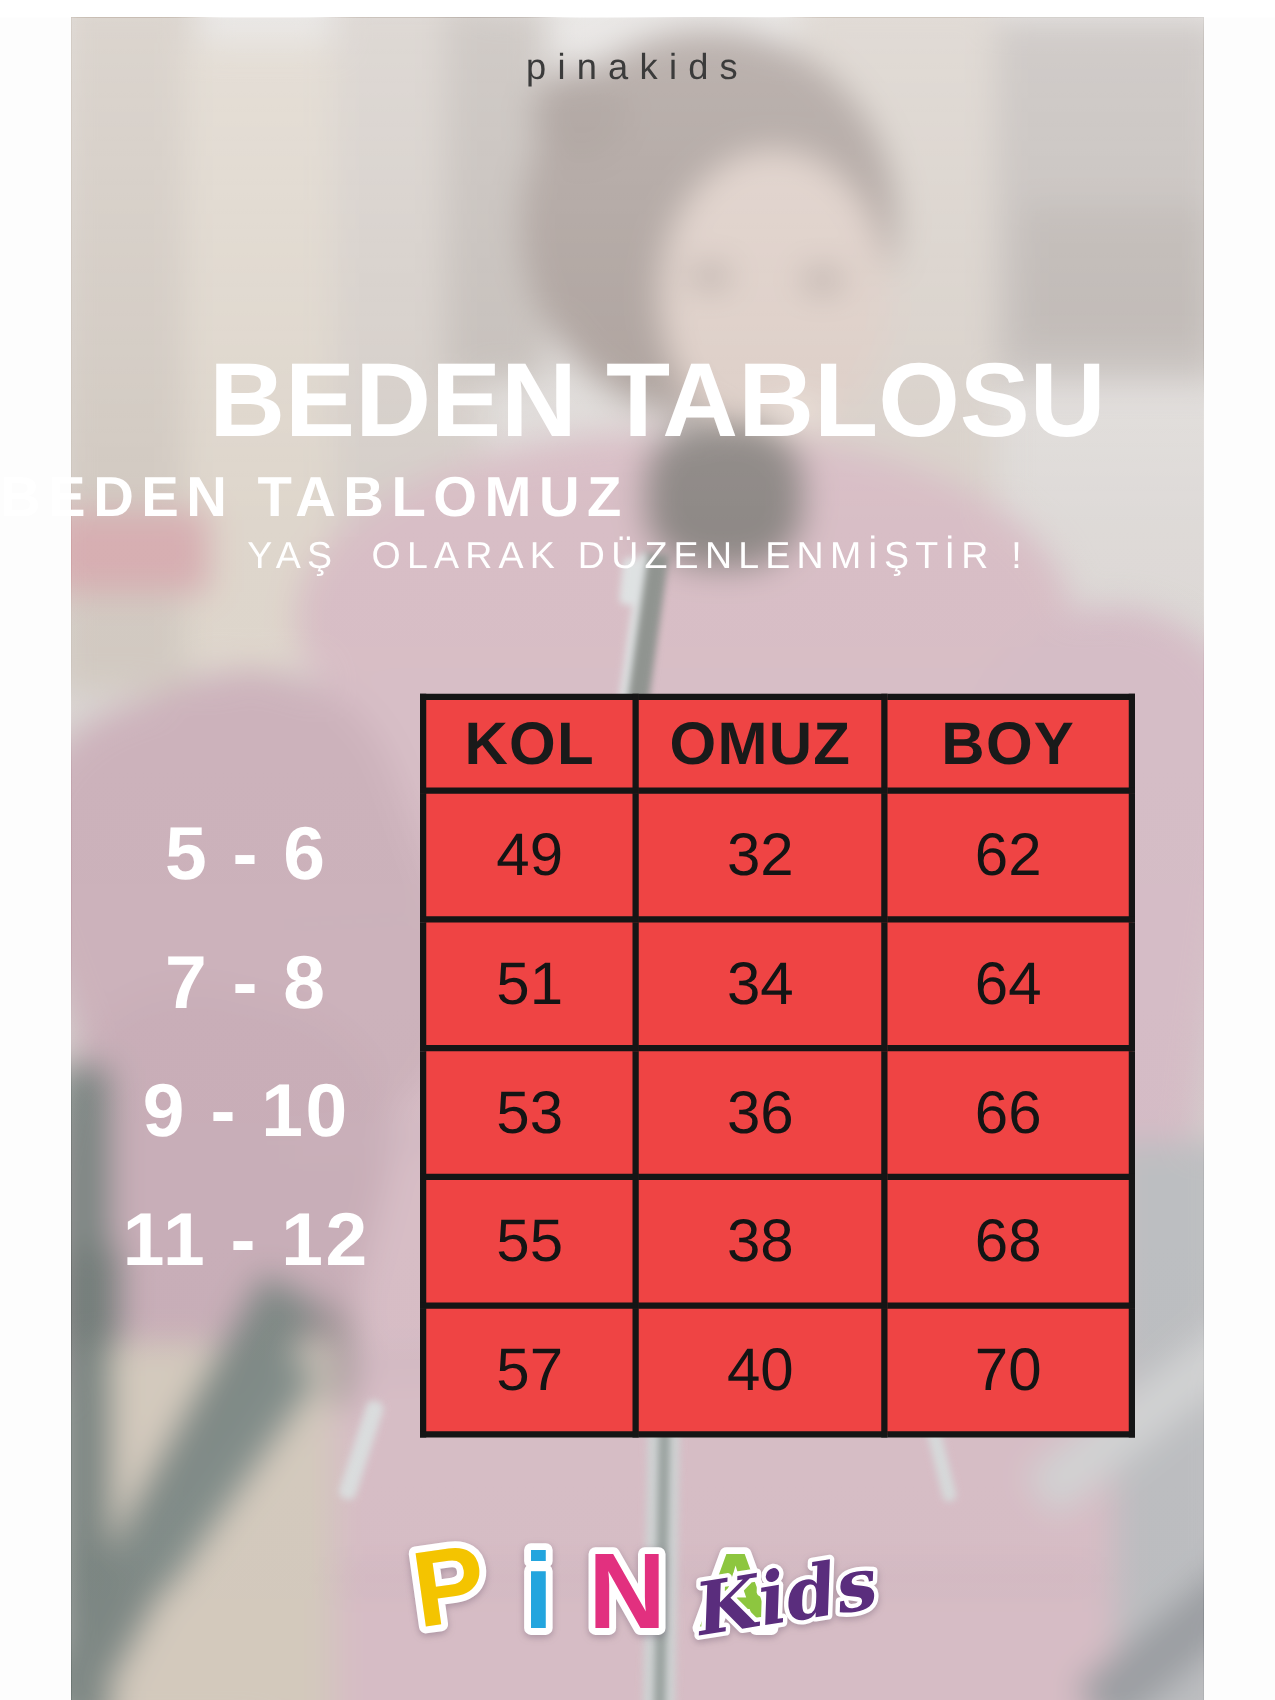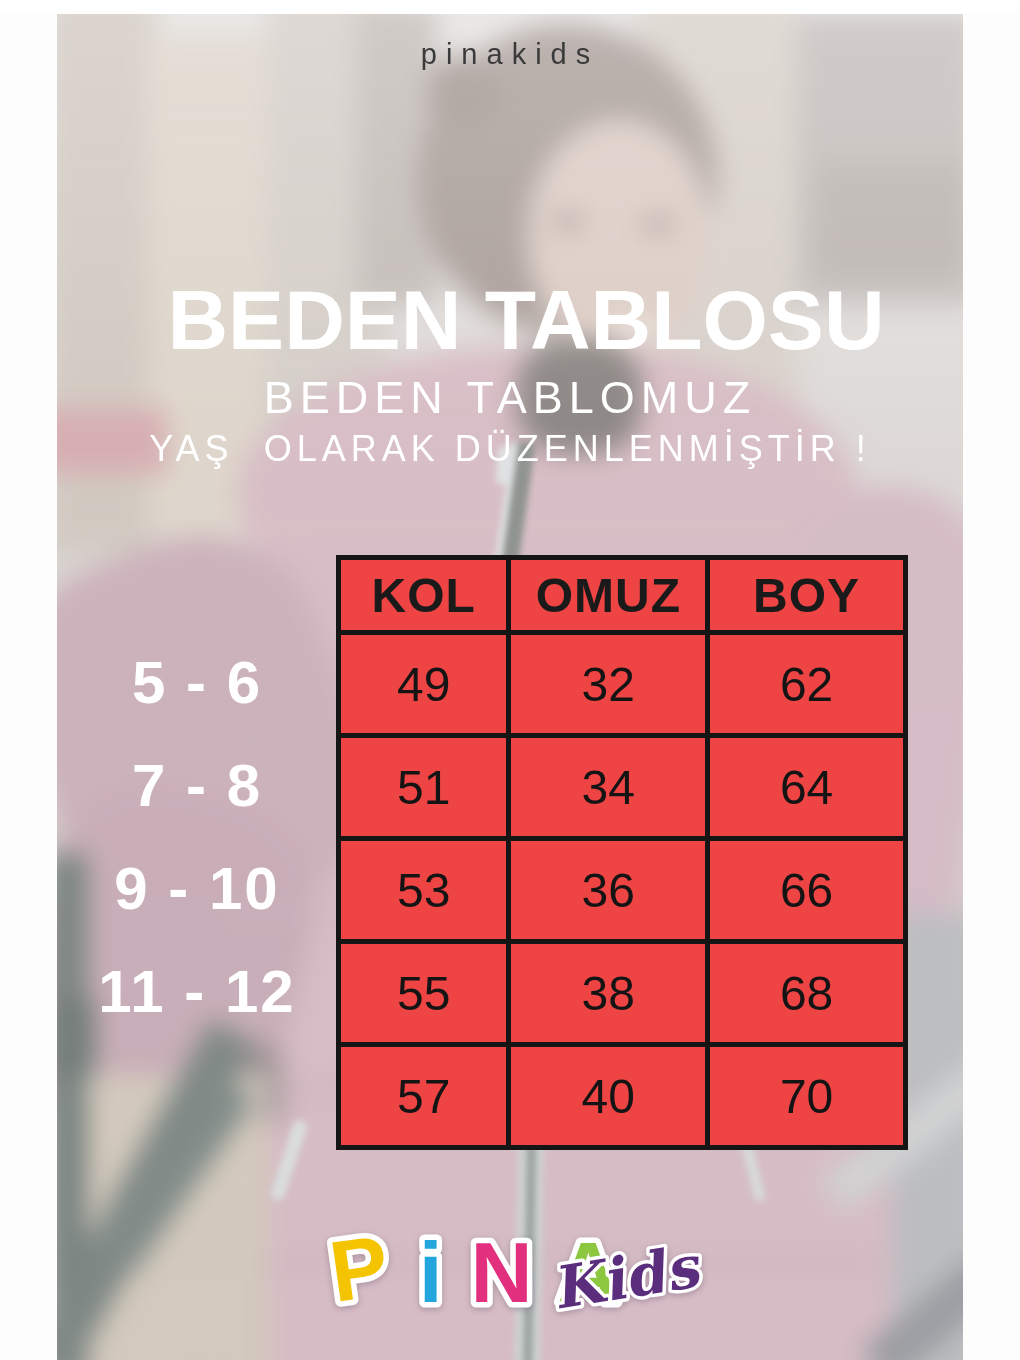--- a/index.html
+++ b/index.html
@@ -11,24 +11,24 @@
   .blur1{position:absolute;inset:-30px;filter:blur(13px);}
   .blur2{position:absolute;inset:0;filter:blur(3px);}
   .sh{position:absolute;}
   .wash{position:absolute;inset:0;
         background:linear-gradient(180deg,rgba(255,255,255,.46) 0%,rgba(255,255,255,.32) 30%,rgba(255,255,255,.30) 100%);}
   
   .wordmark{position:absolute;left:0;right:0;top:24px;text-align:center;
             font-size:29px;letter-spacing:9px;color:#3b3b3b;font-weight:400;}
   .title{position:absolute;left:0;right:0;top:258px;text-align:center;color:#fff;
          font-size:84px;font-weight:800;letter-spacing:0;padding-left:32px;}
-  .sub1{position:absolute;left:0;right:0;top:358px;text-align:center;color:#fff;
-        font-size:45px;font-weight:400;letter-spacing:6px;}
+  .sub1{position:absolute;left:0;right:0;top:358px;text-align:left;color:#fff;
+        font-size:45px;font-weight:700;letter-spacing:6px;}
   .sub2{position:absolute;left:0;right:0;top:414px;text-align:center;color:#fff;
-        font-size:36px;font-weight:400;letter-spacing:5px;white-space:pre;}
+        font-size:30px;font-weight:400;letter-spacing:5px;white-space:pre;}
   
   .ages{position:absolute;left:57px;top:617px;width:280px;height:515px;
         display:flex;flex-direction:column;}
   .age{height:103px;display:flex;align-items:center;justify-content:center;
        color:#fff;font-size:60px;font-weight:800;letter-spacing:2px;}
   
   table.size{position:absolute;left:336px;top:541px;width:572px;border-collapse:collapse;}
   table.size th,table.size td{border:5px solid #151515;background:#ef4444;
        text-align:center;vertical-align:middle;padding:0;}
   table.size th{height:70px;font-size:48px;font-weight:800;color:#1a1a1a;letter-spacing:1px;}

